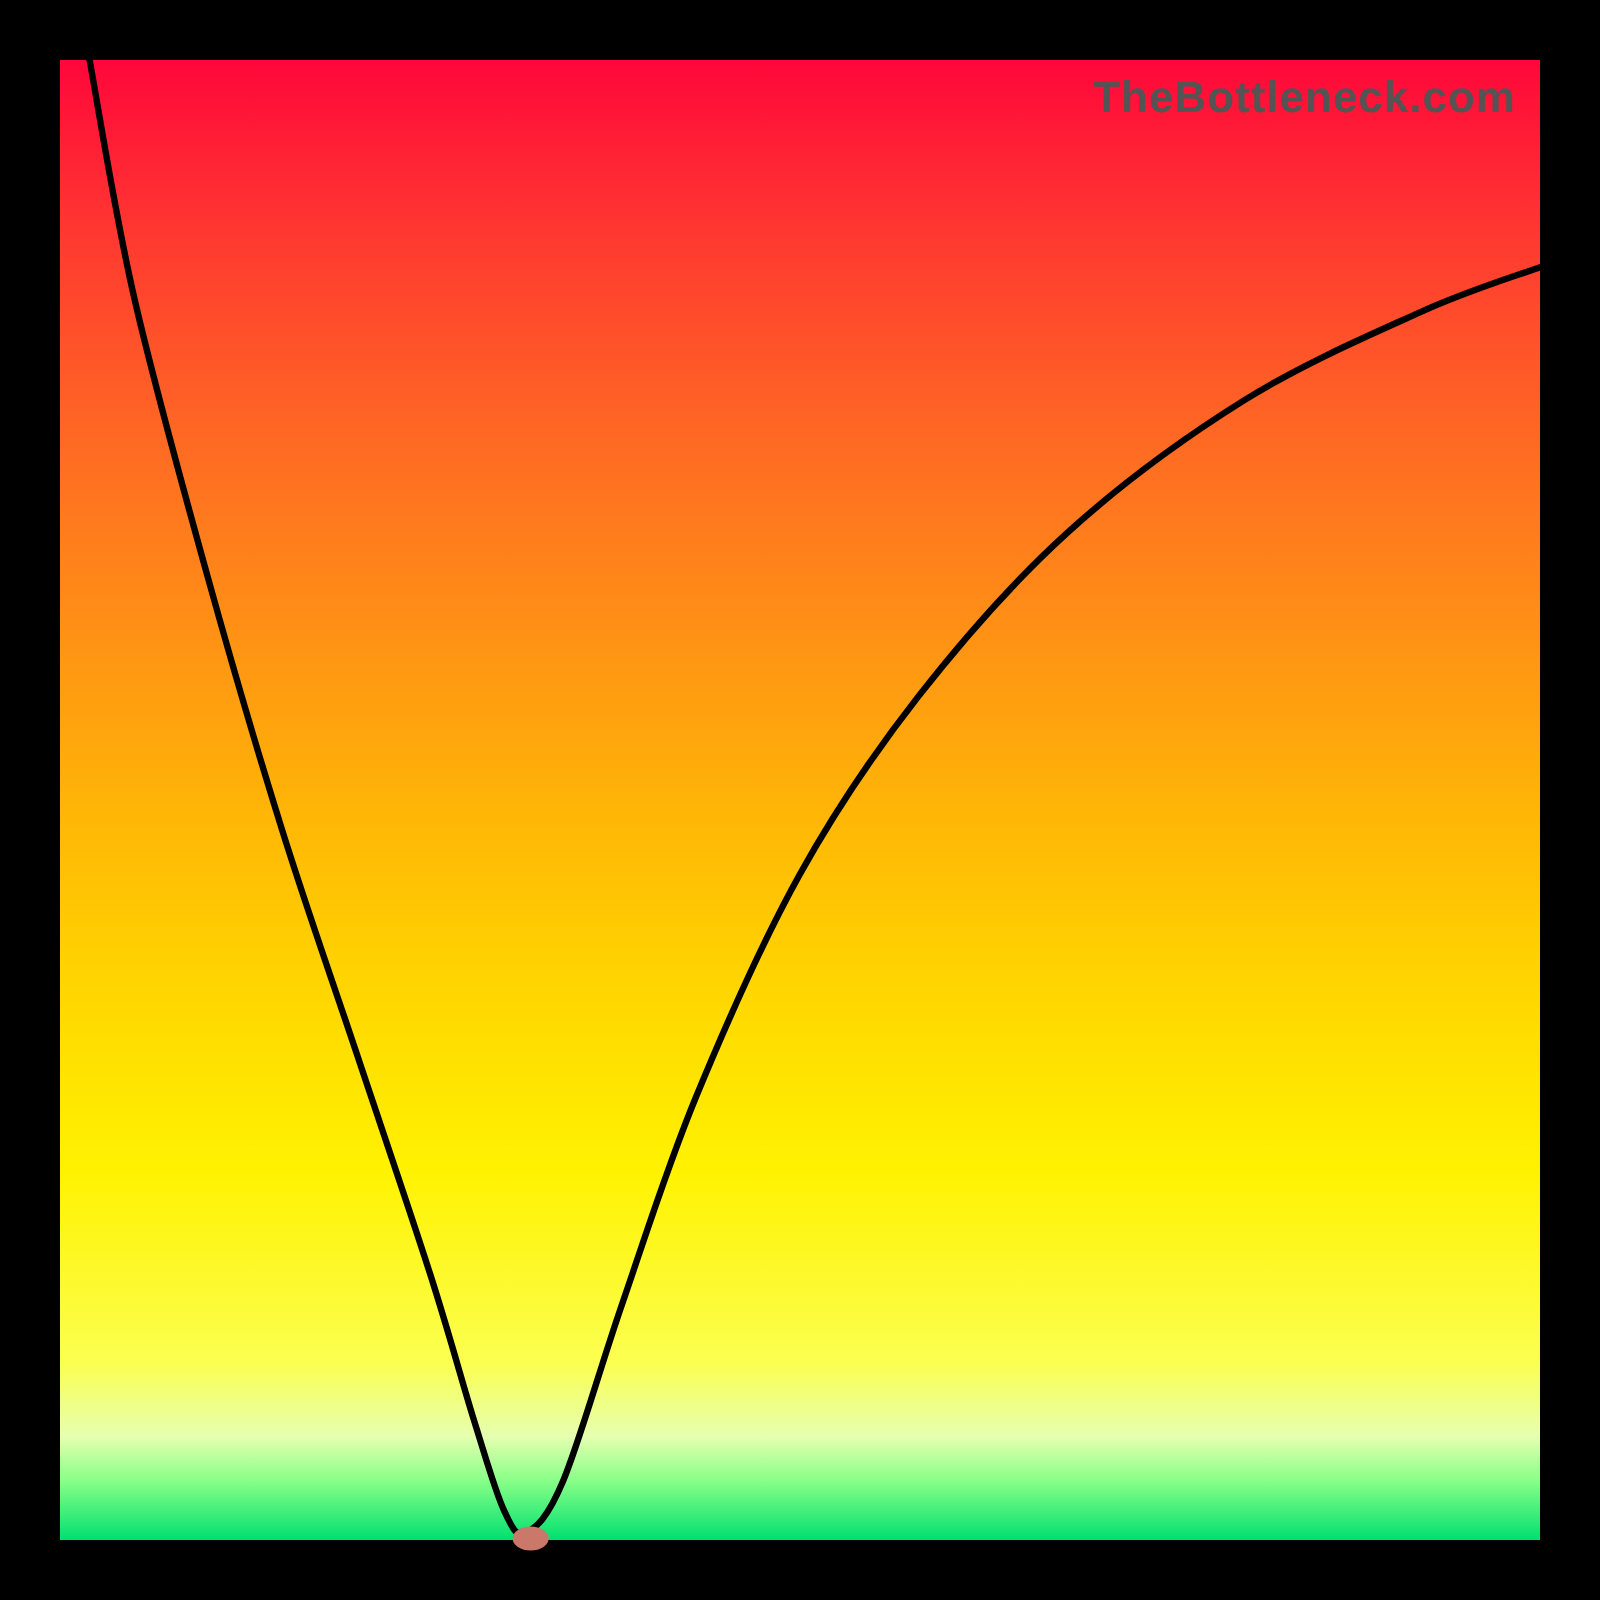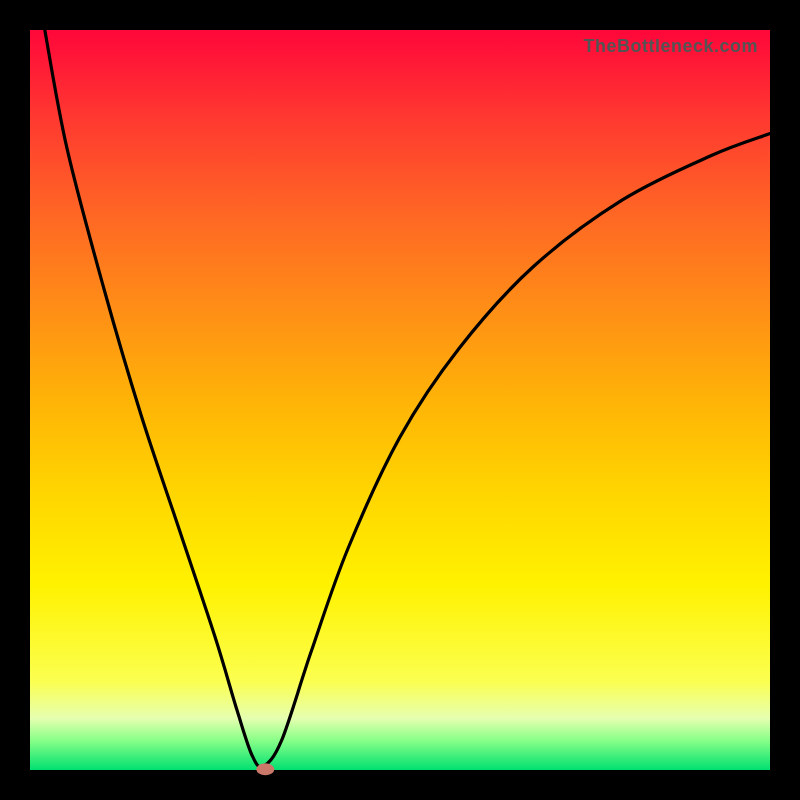--- a/index.html
+++ b/index.html
@@ -27,21 +27,21 @@
       #fbff50 88%,
       #e6ffb0 93%,
       #88ff88 96%,
       #00e070 100%);
   }
   .attribution {
     position: absolute;
     top: 6px;
     right: 12px;
     font-family: Arial, Helvetica, sans-serif;
-    font-size: 18px;
+    font-size: 22px;
     font-weight: bold;
     color: #545454;
     letter-spacing: 0.5px;
     user-select: none;
   }
   svg.curve {
     position: absolute;
     left: 0;
     top: 0;
     width: 740px;

